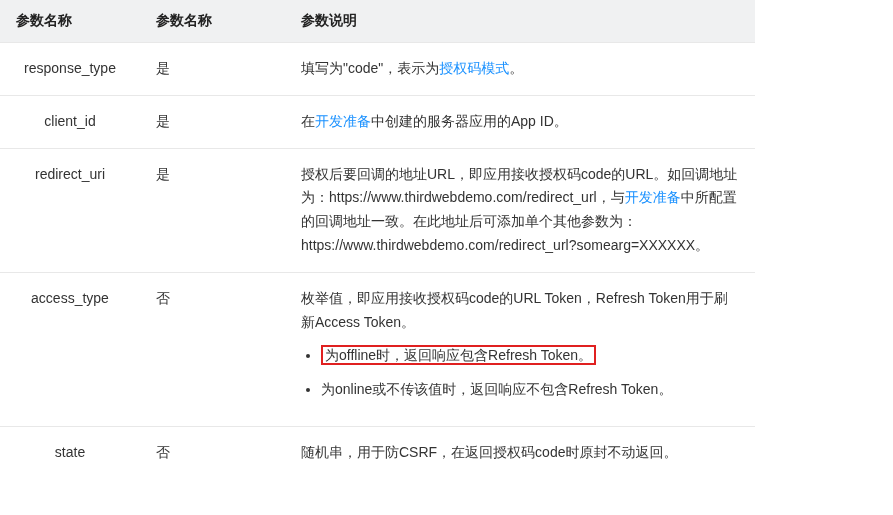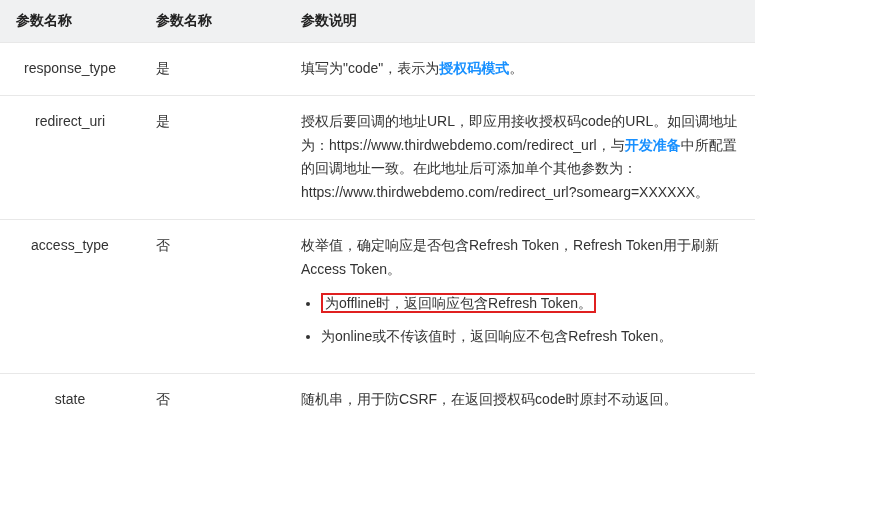--- a/index.html
+++ b/index.html
@@ -35,21 +35,20 @@
     word-break: break-word;
   }
   .table td.name {
     color: #333;
     word-break: break-all;
     text-align: center;
   }
   a.link {
     color: #1890ff;
     text-decoration: none;
-    font-weight: bold;
   }
   .hl {
     border: 2px solid #e02020;
     padding: 0 2px;
     display: inline;
   }
   ul.simple {
     list-style: disc;
     margin: 4px 0 0 0;
     padding-left: 20px;
@@ -77,35 +76,42 @@
   <tbody>
 
     <tr>
       <td class="name">response_type</td>
       <td>是</td>
       <td>
         <span>填写为"code"，表示为</span><a class="link" href="#">授权码模式</a><span>。</span>
       </td>
     </tr>
 
+    <tr>
+      <td class="name">client_id</td>
+      <td>是</td>
+      <td>
+        <span>在</span><a class="link" href="#">开发准备</a><span>中创建的服务器应用的App ID。</span>
+      </td>
+    </tr>
 
     <tr>
       <td class="name">redirect_uri</td>
       <td>是</td>
       <td>
         <span>授权后要回调的地址URL，即应用接收授权码code的URL。如回调地址为：https://www.thirdwebdemo.com/redirect_url，与</span><a class="link" href="#">开发准备</a><span>中所配置的回调地址一致。在此地址后可添加单个其他参数为：https://www.thirdwebdemo.com/redirect_url?somearg=XXXXXX。</span>
       </td>
     </tr>
 
 
     <tr>
       <td class="name">access_type</td>
       <td>否</td>
       <td>
-        <span>枚举值，确定响应是否包含Refresh Token，Refresh Token用于刷新Access Token。</span>
+        <span>枚举值，即应用接收授权码code的URL Token，Refresh Token用于刷新Access Token。</span>
         <ul class="simple">
           <li><span class="hl">为offline时，返回响应包含Refresh Token。</span></li>
           <li><span>为online或不传该值时，返回响应不包含Refresh Token。</span></li>
         </ul>
       </td>
     </tr>
 
     <tr>
       <td class="name">state</td>
       <td>否</td>

